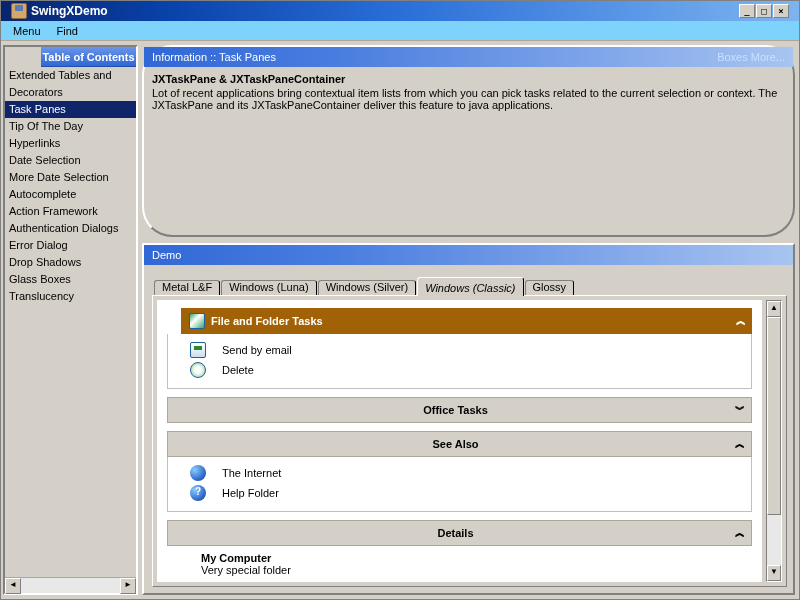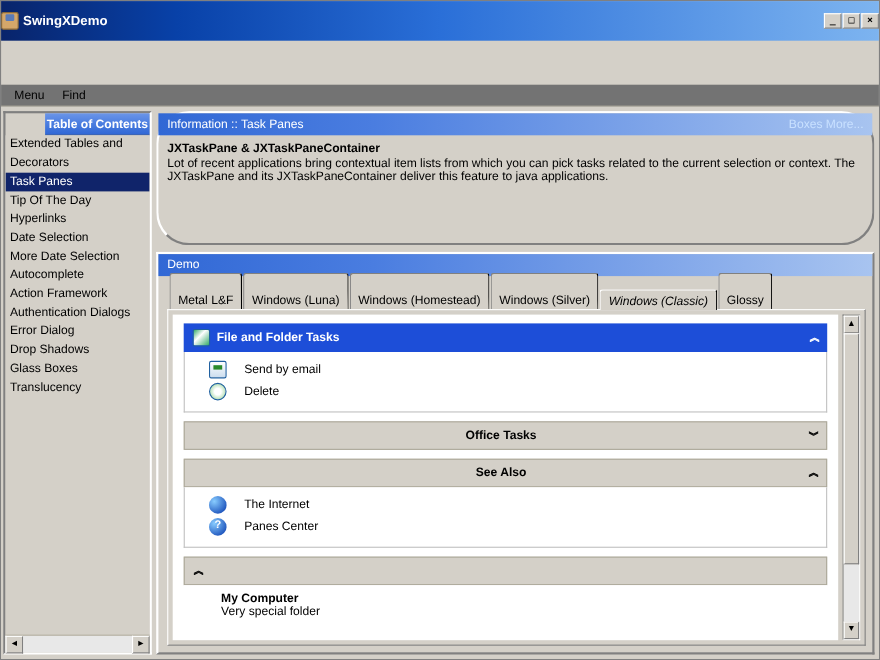--- a/index.html
+++ b/index.html
@@ -1,27 +1,27 @@
 <!DOCTYPE html>
 <html><head>
 <meta charset="utf-8">
 <style>
 * { box-sizing: border-box; margin: 0; padding: 0; }
 body { font-family: "Tahoma", Arial, sans-serif; font-size: 11px; background: #c0c0c0; width: 800px; height: 600px; overflow: hidden; }
 
 .window { width: 800px; height: 600px; background: #d4d0c8; border: 1px solid #808080; display: flex; flex-direction: column; }
 
-.titlebar { height: 36px; background: linear-gradient(90deg, #08246b 0%, #0841a8 20%, #2a6fd8 50%, #7db4f0 100%); color: #fff; display: flex; align-items: center; padding: 0 0; font-size: 12px; font-weight: bold; }
+.titlebar { height: 20px; background: linear-gradient(90deg, #08246b 0%, #0841a8 20%, #2a6fd8 50%, #7db4f0 100%); color: #fff; display: flex; align-items: center; padding: 0 10px; font-size: 12px; font-weight: bold; }
 .titlebar .icon { width: 16px; height: 16px; background: #d4a76a; border: 1px solid #8a6a3a; border-radius: 2px; margin-right: 4px; position: relative; }
 .titlebar .icon::after { content: ""; position: absolute; width: 8px; height: 6px; background: #5a7bb8; top: 1px; left: 3px; border-radius: 1px; }
 .titlebar .title { flex: 1; }
 .titlebar .controls { display: flex; gap: 1px; }
 .titlebar .ctrl { width: 16px; height: 14px; background: #d4d0c8; border: 1px solid #808080; border-top-color: #fff; border-left-color: #fff; font-size: 9px; text-align: center; line-height: 12px; color: #000; cursor: pointer; font-family: "Marlett", monospace; }
 
-.menubar { height: 20px; background: #737373; display: flex; align-items: center; padding: 4px 4px; border-bottom: 1px solid #aca899; margin-top: 40px; }
+.menubar { height: 20px; background: #7dd3fc; display: flex; align-items: center; padding: 4px 4px; border-bottom: 1px solid #aca899; }
 .menubar .menu-item { padding: 2px 8px; cursor: pointer; }
 
 .content { flex: 1; display: flex; background: #d4d0c8; padding: 4px 4px 4px 2px; gap: 4px; overflow: hidden; }
 
 .sidebar { width: 135px; display: flex; flex-direction: column; border: 2px solid; border-color: #808080 #fff #fff #808080; }
 .sidebar-header { height: 20px; background: linear-gradient(0deg, #3168d5 0%, #4a7de0 50%, #6b95e8 100%); color: #fff; font-weight: bold; font-size: 11px; display: flex; align-items: center; justify-content: center; border-bottom: 1px solid #2050b0; margin-left: 36px; }
 .sidebar-list { flex: 1; background: #d4d0c8; overflow: hidden; }
 .sidebar-item { padding: 1px 4px; white-space: nowrap; overflow: hidden; cursor: pointer; font-size: 11px; line-height: 15px; }
 .sidebar-item.selected { background: #10246a; color: #fff; }
 .sidebar-scroll { height: 16px; background: #d4d0c8; display: flex; border-top: 1px solid #aca899; }
@@ -30,39 +30,39 @@
 
 .main { flex: 1; display: flex; flex-direction: column; gap: 6px; min-width: 0; }
 
 .panel { border: 2px solid; border-color: #fff #808080 #808080 #fff; background: #d4d0c8; display: flex; flex-direction: column; }
 .panel-header { height: 20px; background: linear-gradient(90deg, #3168d5 0%, #4a7de0 30%, #a8c4f0 100%); color: #fff; display: flex; align-items: center; padding: 0 8px; font-size: 11px; }
 .panel-header .ph-title { flex: 1; }
 .panel-header .ph-link { color: #c8e0ff; cursor: pointer; }
 
 .info-body { padding: 6px 8px; font-size: 11px; color: #000; }
 .info-body .info-title { font-weight: bold; margin-bottom: 2px; }
-.info-panel { height: 122px; border-radius: 30px; }
+.info-panel { height: 192px; border-radius: 30px; }
 
 .demo-panel { flex: 1; min-height: 0; }
 .demo-body { flex: 1; padding: 8px 6px 6px 8px; display: flex; flex-direction: column; min-height: 0; }
 
 .tabs { display: flex; align-items: flex-end; height: 22px; padding-left: 2px; }
-.tab { padding: 18px 7px 2px 7px; background: #d4d0c8; border: 1px solid #808080; border-right-color: #000; border-bottom: none; border-top-left-radius: 3px; border-top-right-radius: 3px; margin-right: 1px; cursor: pointer; font-size: 11px; position: relative; }
+.tab { padding: 0 7px 2px 7px; background: #d4d0c8; border: 1px solid #808080; border-right-color: #000; border-bottom: none; border-top-left-radius: 3px; border-top-right-radius: 3px; margin-right: 1px; cursor: pointer; font-size: 11px; position: relative; }
 .tab.active { background: #d4d0c8; border-top-color: #fff; border-left-color: #fff; z-index: 2; padding-top: 4px; margin-bottom: -1px; font-style: italic; }
 
 .tab-content { flex: 1; background: #d4d0c8; border: 1px solid; border-color: #fff #808080 #808080 #fff; display: flex; min-height: 0; }
 .taskpane-area { flex: 1; background: #fff; margin: 4px; overflow-y: hidden; }
 .vscroll { width: 16px; background: #d4d0c8; margin: 4px 4px 4px 0; border: 1px solid; border-color: #808080 #fff #fff #808080; display: flex; flex-direction: column; }
 .vscroll .vs-btn { height: 16px; background: #d4d0c8; border: 1px solid; border-color: #fff #808080 #808080 #fff; font-size: 8px; text-align: center; line-height: 12px; cursor: pointer; }
 .vscroll .vs-track { flex: 1; background: #e8e8e8; position: relative; }
 .vscroll .vs-thumb { position: absolute; left: 0; right: 0; top: 0; height: 80%; background: #d4d0c8; border: 1px solid; border-color: #fff #808080 #808080 #fff; }
 
 .taskgroup { margin: 8px 10px; }
 .tg-header { display: flex; align-items: center; padding: 5px 8px; font-weight: bold; font-size: 11px; cursor: pointer; }
-.tg-header.primary { background: #1d4ed8; color: #fff; }
+.tg-header.primary { background: #a16207; color: #fff; margin-left: 14px; }
 .tg-header.secondary { background: #d4d0c8; color: #000; border: 1px solid #aca899; text-align: center; }
 .tg-header .tg-icon { width: 16px; height: 16px; margin-right: 6px; }
 .tg-header .tg-title { flex: 1; }
 .tg-header .tg-chevron { font-family: monospace; font-size: 10px; letter-spacing: -2px; }
 .tg-body { background: #fff; border: 1px solid #c0c0c0; border-top: none; padding: 6px 8px 8px 8px; }
 .tg-body.borderless { border: none; padding: 6px 8px 8px 20px; }
 .tg-link { display: flex; align-items: center; padding: 2px 0 2px 14px; cursor: pointer; font-size: 11px; color: #000; gap: 12px; }
 .tg-link .link-icon { width: 16px; height: 16px; margin-right: 4px; }
 .detail-title { font-weight: bold; font-size: 11px; padding-left: 14px; }
 .detail-sub { font-size: 11px; padding-left: 14px; }
@@ -138,21 +138,20 @@
 
       <div class="panel demo-panel">
         <div class="panel-header">
           <span class="ph-title">Demo</span>
         </div>
         <div class="demo-body">
 
           <div class="tabs" id="tabs">
               <div class="tab">Metal L&amp;F</div>
               <div class="tab">Windows (Luna)</div>
-              <div class="tab">Windows (Homestead)</div>
               <div class="tab">Windows (Silver)</div>
               <div class="tab active">Windows (Classic)</div>
               <div class="tab">Glossy</div>
             </div>
 
           <div class="tab-content">
             <div class="taskpane-area" id="taskpane-area">
                 <div class="taskgroup">
                   <div class="tg-header primary">
                     <div class="tg-icon ic-folder"></div>
@@ -181,26 +180,27 @@
                     <div class="tg-title">See Also</div>
                     <div class="tg-chevron">︽</div>
                   </div>
                   <div class="tg-body">
                     <div class="tg-link">
                       <div class="link-icon ic-globe"></div>
                       <span>The Internet</span>
                     </div>
                     <div class="tg-link">
                       <div class="link-icon ic-help"></div>
-                      <span>Panes Center</span>
+                      <span>Help Folder</span>
                     </div>
                   </div>
                 </div>
                 <div class="taskgroup">
                   <div class="tg-header secondary">
+                    <div class="tg-title">Details</div>
                     <div class="tg-chevron">︽</div>
                   </div>
                   <div class="tg-body borderless">
                     <div class="detail-title">My Computer</div>
                     <div class="detail-sub">Very special folder</div>
                   </div>
                 </div>
               </div>
             <div class="vscroll">
               <div class="vs-btn">▲</div>

